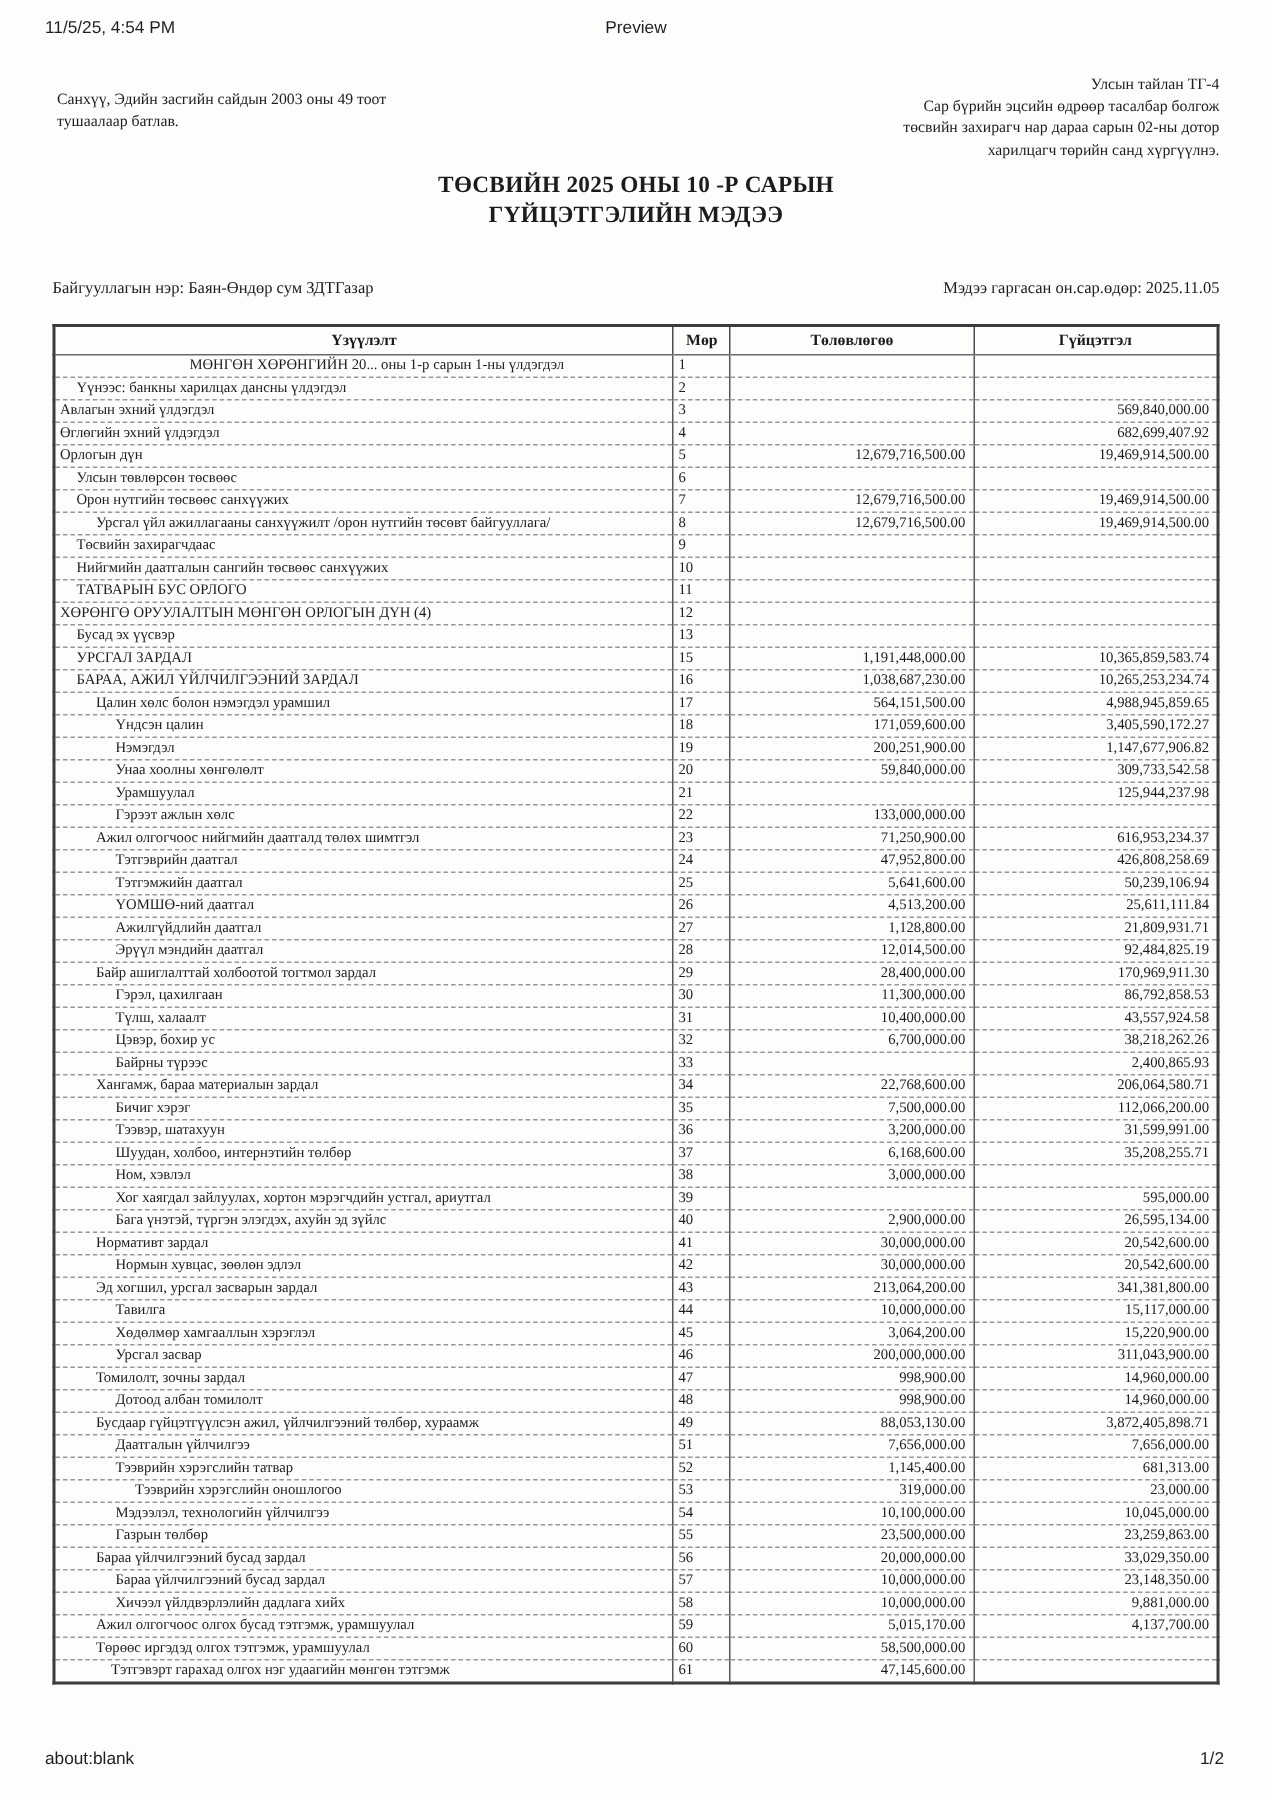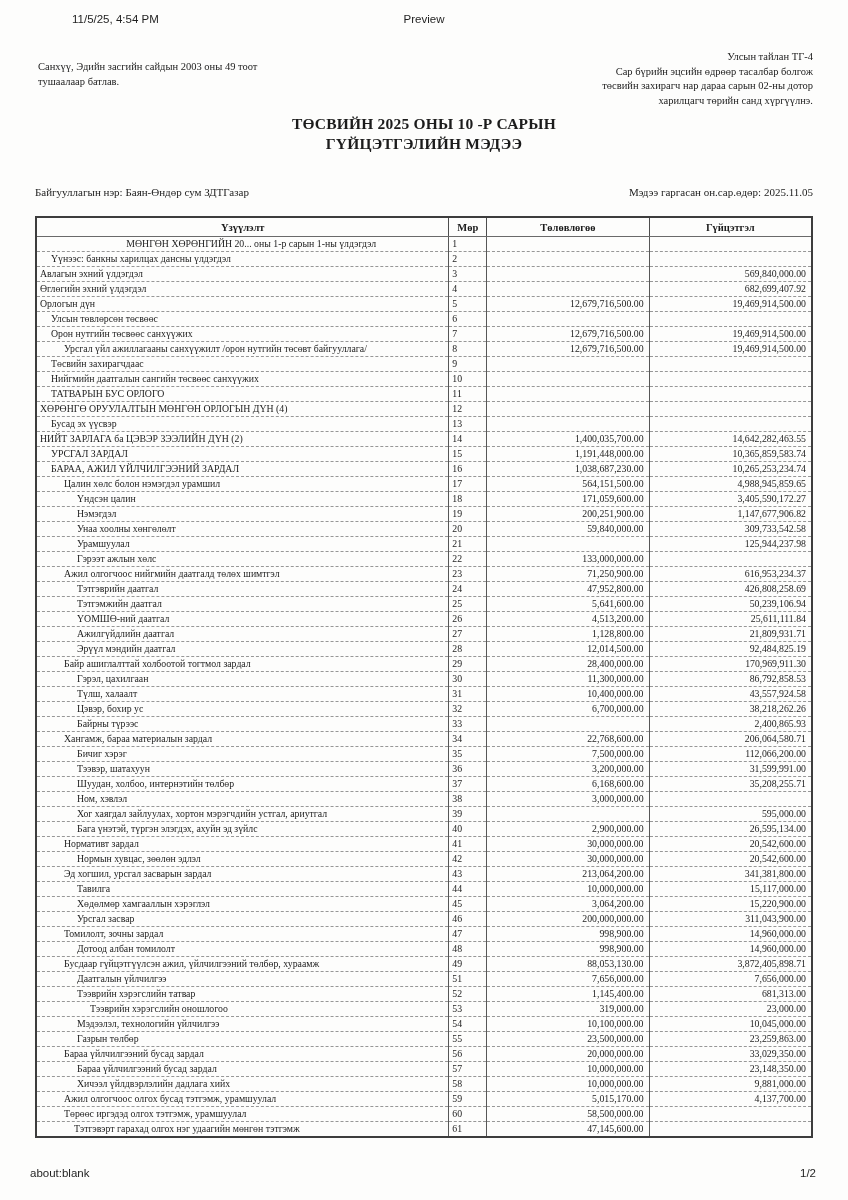--- a/index.html
+++ b/index.html
@@ -5,21 +5,21 @@
   html, body { margin:0; padding:0; }
   body {
     width:848px; height:1200px; overflow:hidden; position:relative;
     background:#fdfdfc; color:#1c1c1c;
     font-family:"Liberation Serif", serif;
   }
   .print-header {
     position:absolute; top:13px; left:30px; right:30px; height:16px;
     font-family:"Liberation Sans", sans-serif; font-size:11.5px; color:#1f1f1f;
   }
-  .ph-time { position:absolute; left:0; top:0;margin-left:42px; }
+  .ph-time { position:absolute; left:0; top:0; }
   .ph-title { position:absolute; left:0; right:0; top:0; text-align:center; }
 
   .doc { position:absolute; left:35px; top:50px; width:778px; }
 
   .note-row { position:relative; height:60px; }
   .approval-note { position:absolute; left:3px; top:10px; width:330px; font-size:10.5px; line-height:14.5px; }
   .form-note { position:absolute; right:0; top:0; width:420px; text-align:right; font-size:10.5px; line-height:14.5px; }
 
   .report-title { text-align:center; font-weight:bold; font-size:15.5px; line-height:20px; letter-spacing:.2px; margin-top:4px; }
 
@@ -170,26 +170,20 @@
           <td class="c-num"></td>
           <td class="c-num"></td>
         </tr>
         <tr>
           <td class="c-label" style="padding-left: 14px;">Бусад эх үүсвэр</td>
           <td class="c-row">13</td>
           <td class="c-num"></td>
           <td class="c-num"></td>
         </tr>
         <tr>
-          <td class="c-label" style="padding-left: 3px;">НИЙТ ЗАРЛАГА ба ЦЭВЭР ЗЭЭЛИЙН ДҮН (2)</td>
-          <td class="c-row">14</td>
-          <td class="c-num">1,400,035,700.00</td>
-          <td class="c-num">14,642,282,463.55</td>
-        </tr>
-        <tr>
           <td class="c-label" style="padding-left: 14px;">УРСГАЛ ЗАРДАЛ</td>
           <td class="c-row">15</td>
           <td class="c-num">1,191,448,000.00</td>
           <td class="c-num">10,365,859,583.74</td>
         </tr>
         <tr>
           <td class="c-label" style="padding-left: 14px;">БАРАА, АЖИЛ ҮЙЛЧИЛГЭЭНИЙ ЗАРДАЛ</td>
           <td class="c-row">16</td>
           <td class="c-num">1,038,687,230.00</td>
           <td class="c-num">10,265,253,234.74</td>

